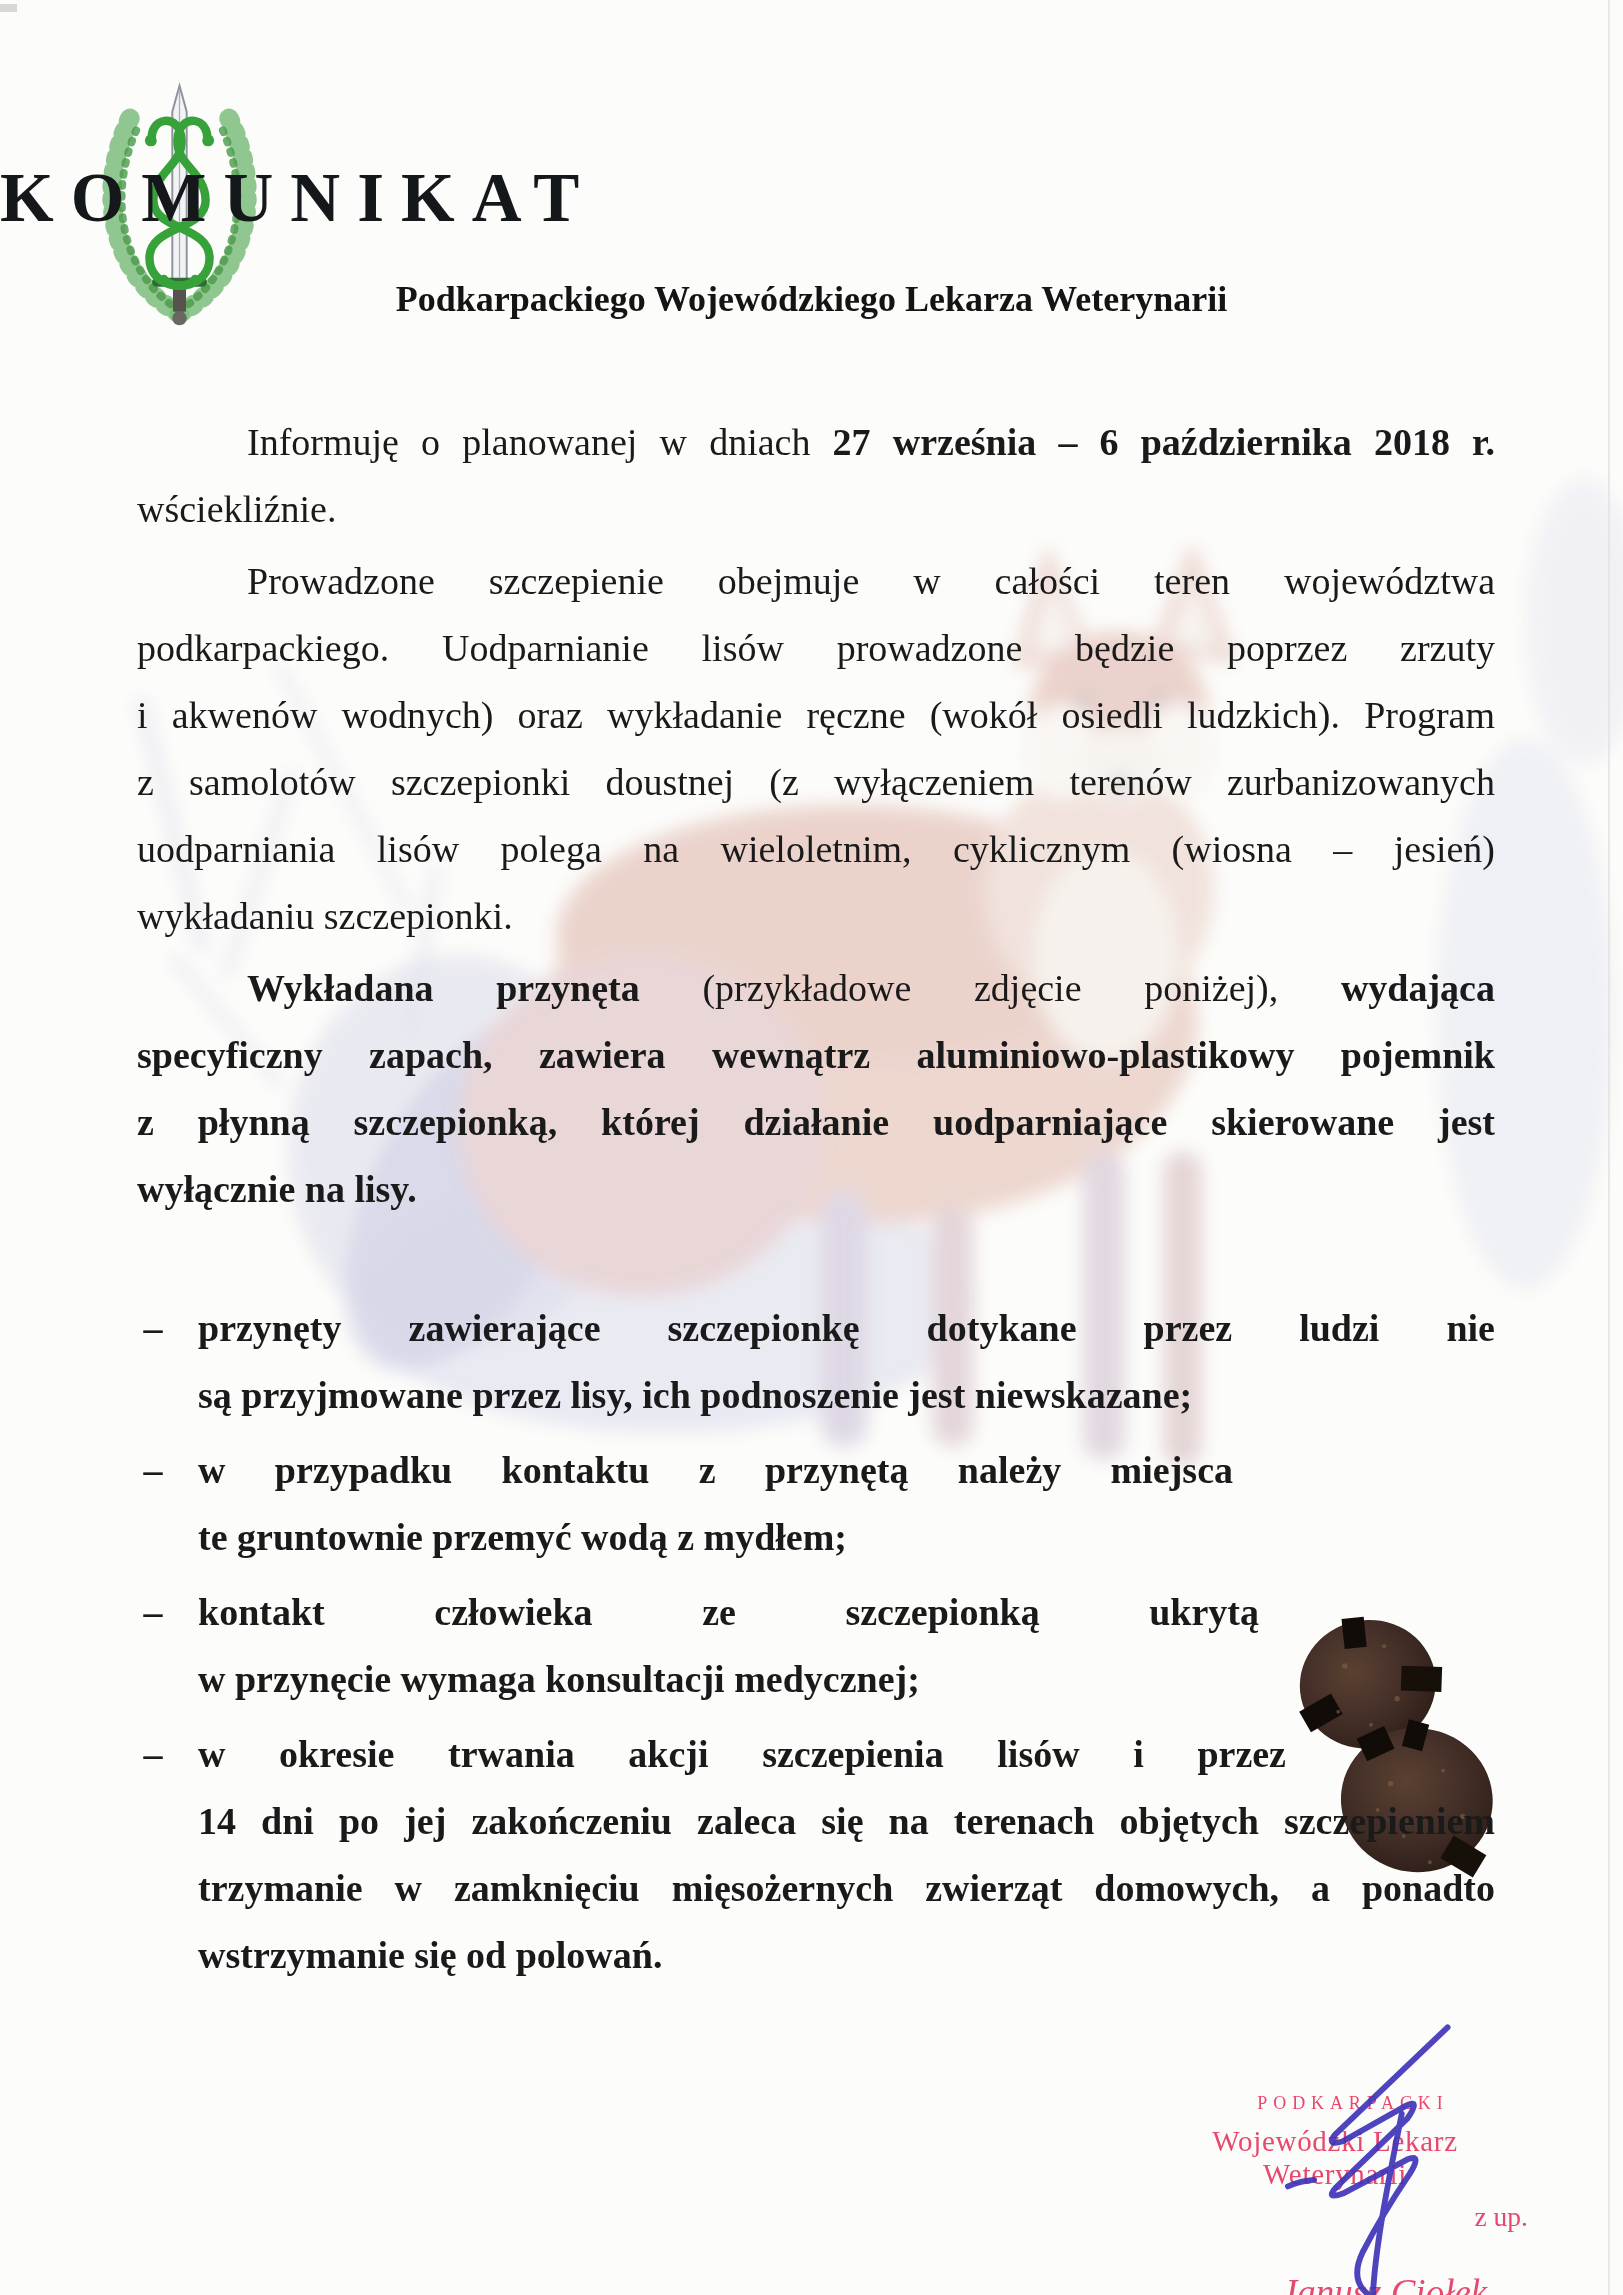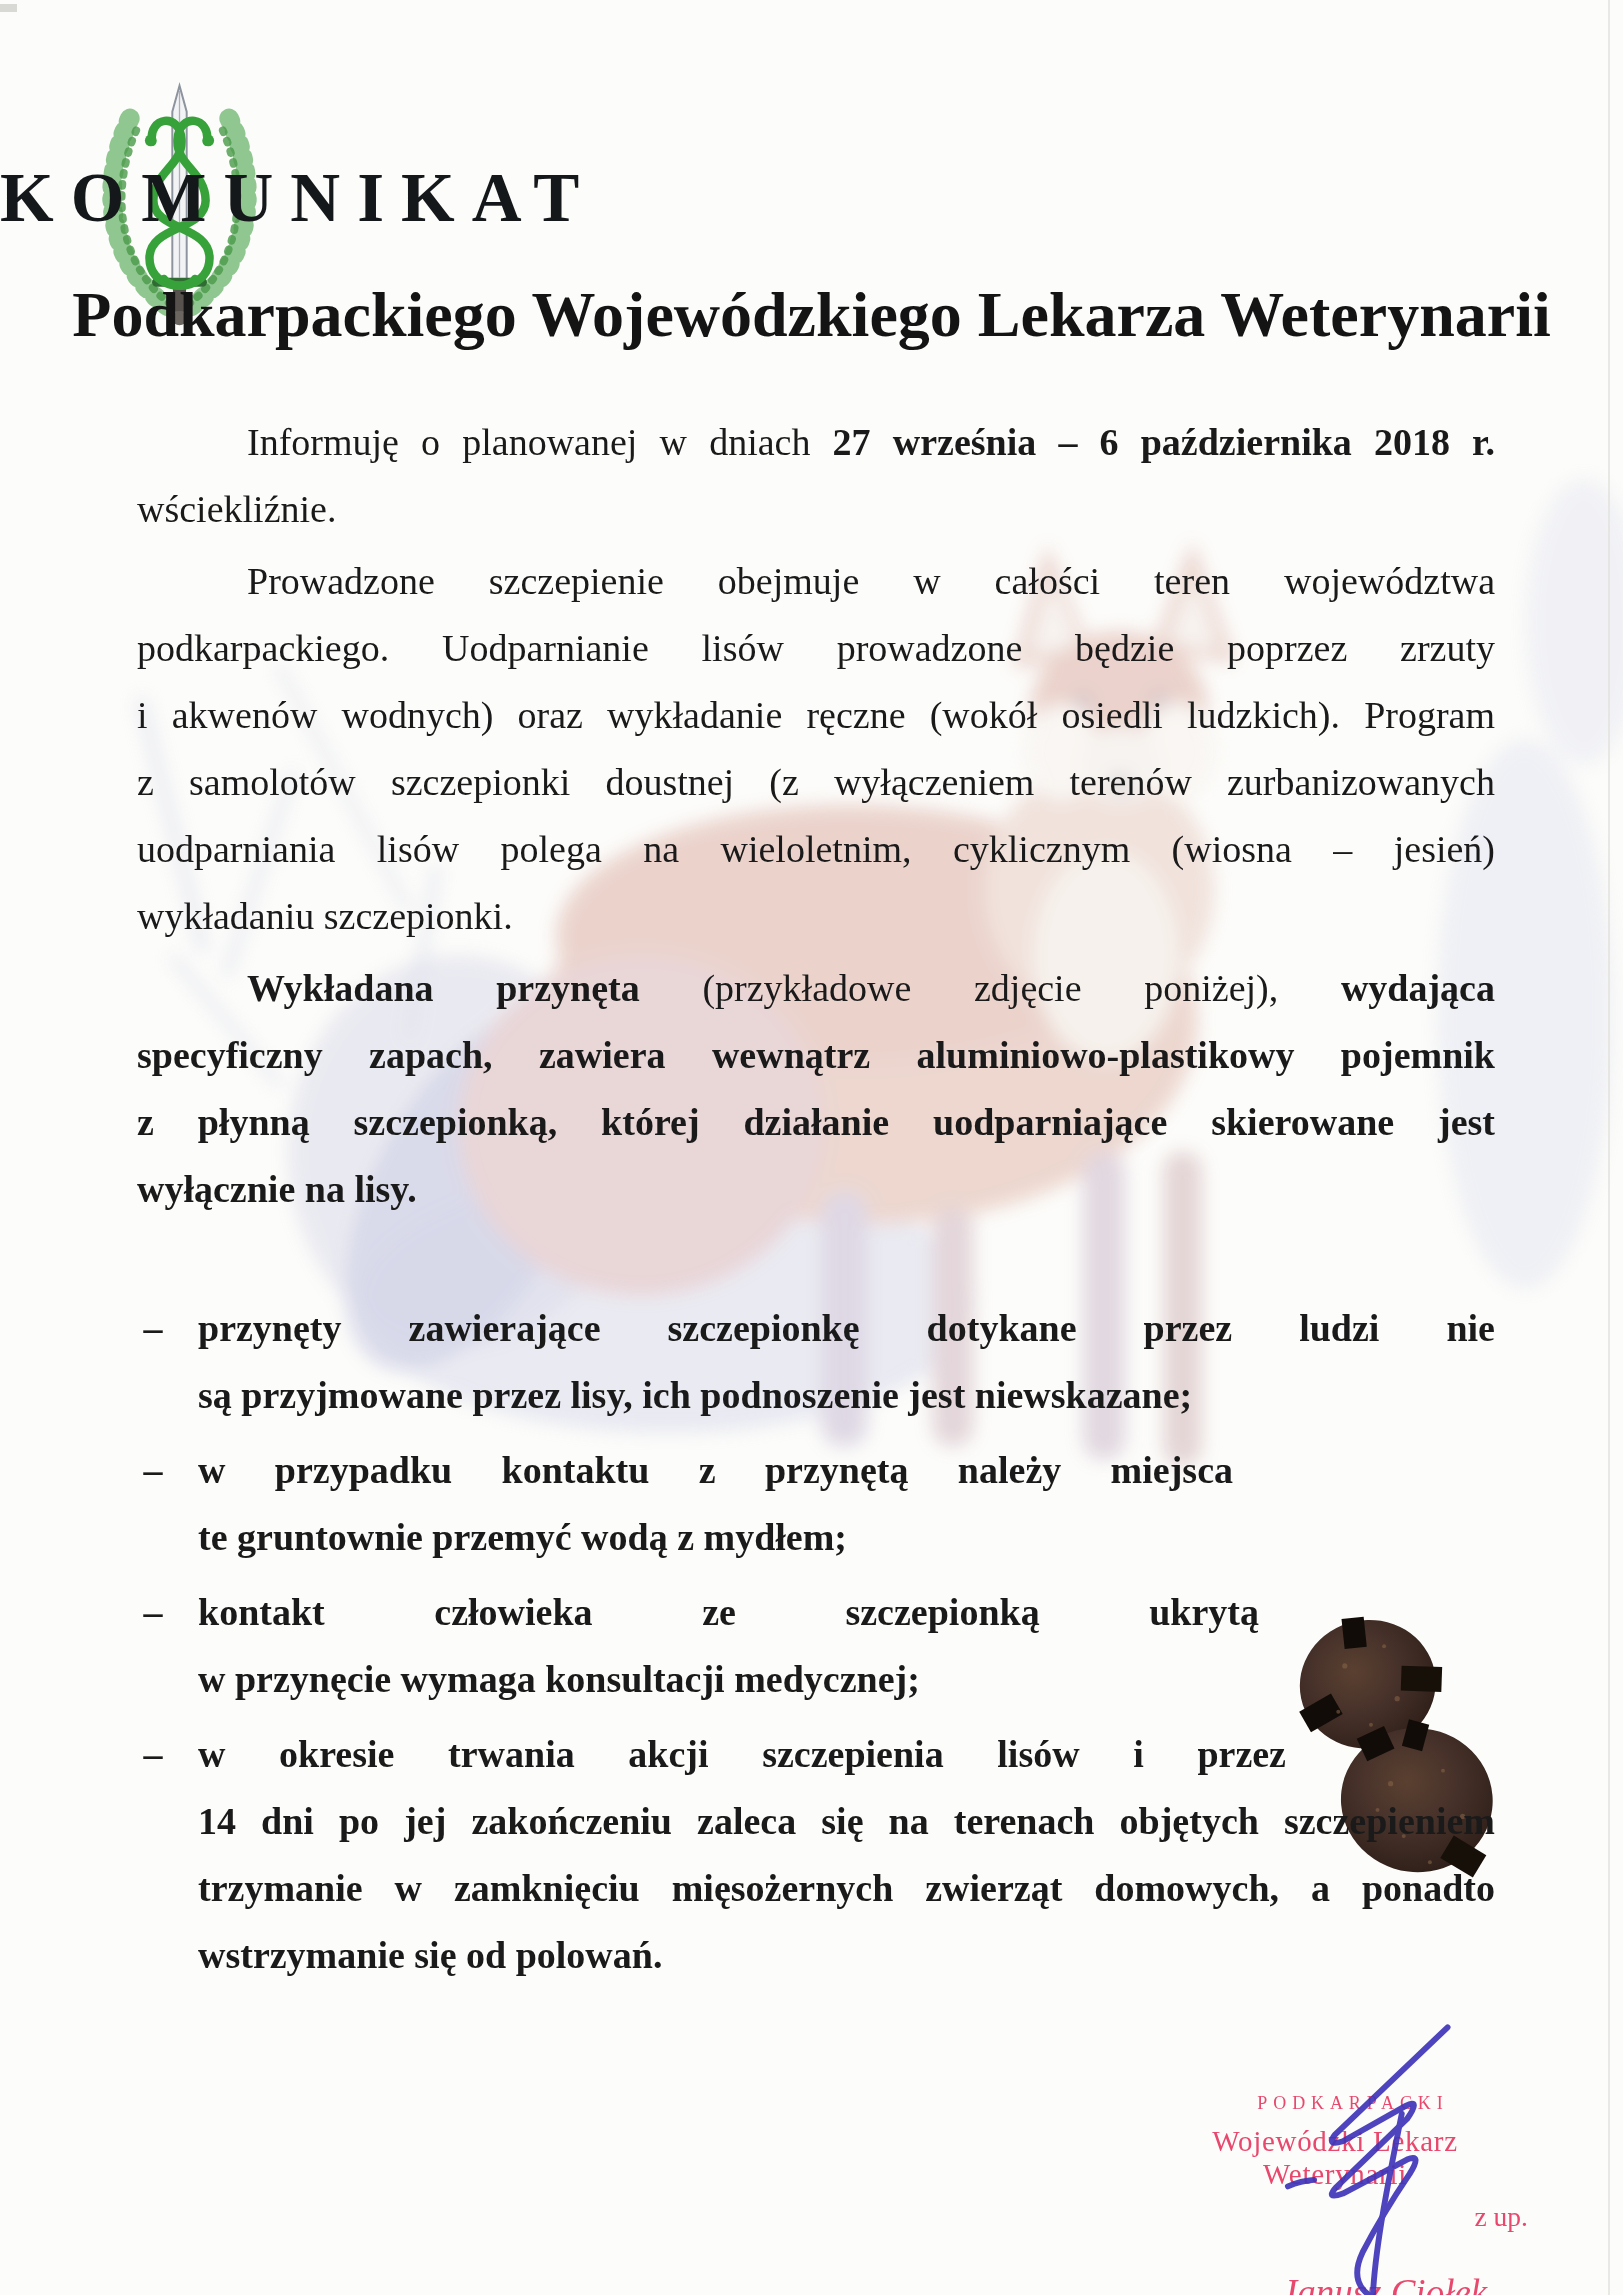--- a/index.html
+++ b/index.html
@@ -12,21 +12,21 @@
   .wm,.overlay-svg{position:absolute;left:0;top:0;pointer-events:none;}
   .wm{z-index:0}
   .overlay-svg{z-index:6}
   .logo{position:absolute;left:75px;top:62px;width:209px;height:268px;z-index:2}
   .title{
     position:absolute;left:0;right:0;top:164px;text-align:left;z-index:2;
     font-size:69px;font-weight:700;letter-spacing:17px;color:#15181a;line-height:1;
   }
   .subtitle{
     position:absolute;left:0;right:0;top:280px;text-align:center;z-index:2;
-    font-size:64px;font-weight:700;color:#141414;line-height:1.1;
+    font-size:36px;font-weight:700;color:#141414;line-height:1.1;
   }
   .flow{position:absolute;left:137px;width:1358px;top:409px;z-index:2;}
   .para{margin-top:5.2px}
   .para:first-child{margin-top:0}
   .line{
     height:67px;line-height:67px;font-size:38px;
     text-align:justify;text-align-last:justify;text-justify:inter-word;
     white-space:normal;
   }
   .line.last{text-align-last:left}

